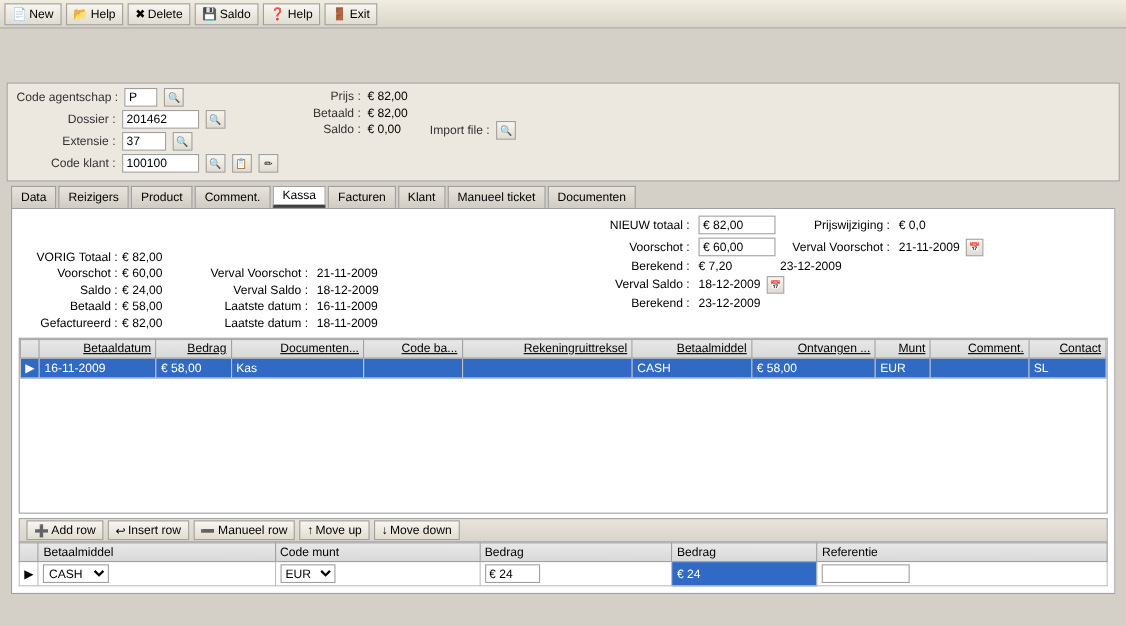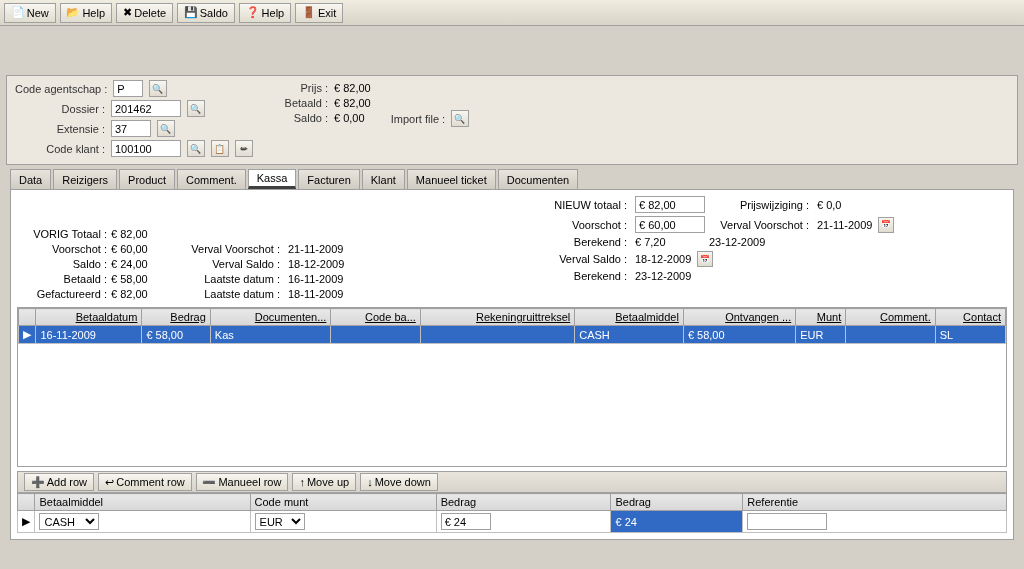--- a/index.html
+++ b/index.html
@@ -430,21 +430,21 @@
       </table>
     </div>
 
     <div class="table-actions">
       <button class="action-btn">
         <span>➕</span>
         <span>Add row</span>
       </button>
       <button class="action-btn">
         <span>↩</span>
-        <span>Comment row</span>
+        <span>Insert row</span>
       </button>
       <button class="action-btn">
         <span>➖</span>
         <span>Manueel row</span>
       </button>
       <button class="action-btn">
         <span>↑</span>
         <span>Move up</span>
       </button>
       <button class="action-btn">

